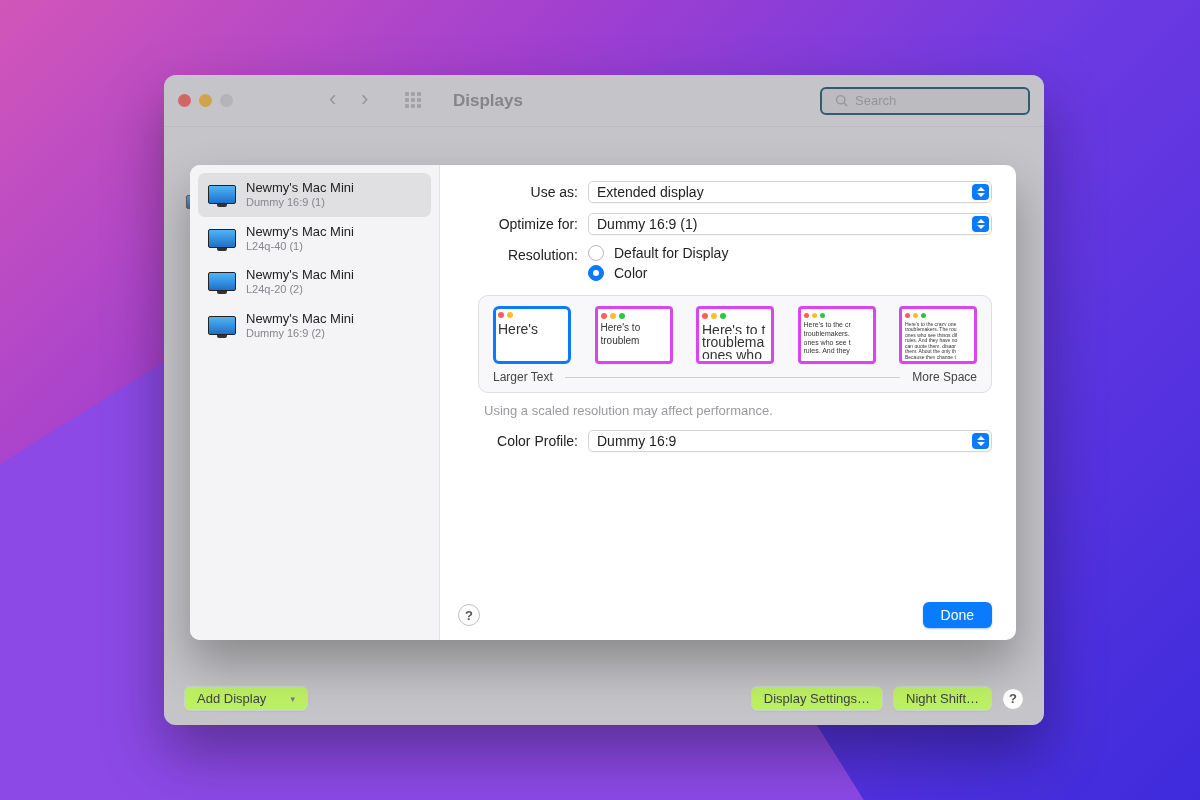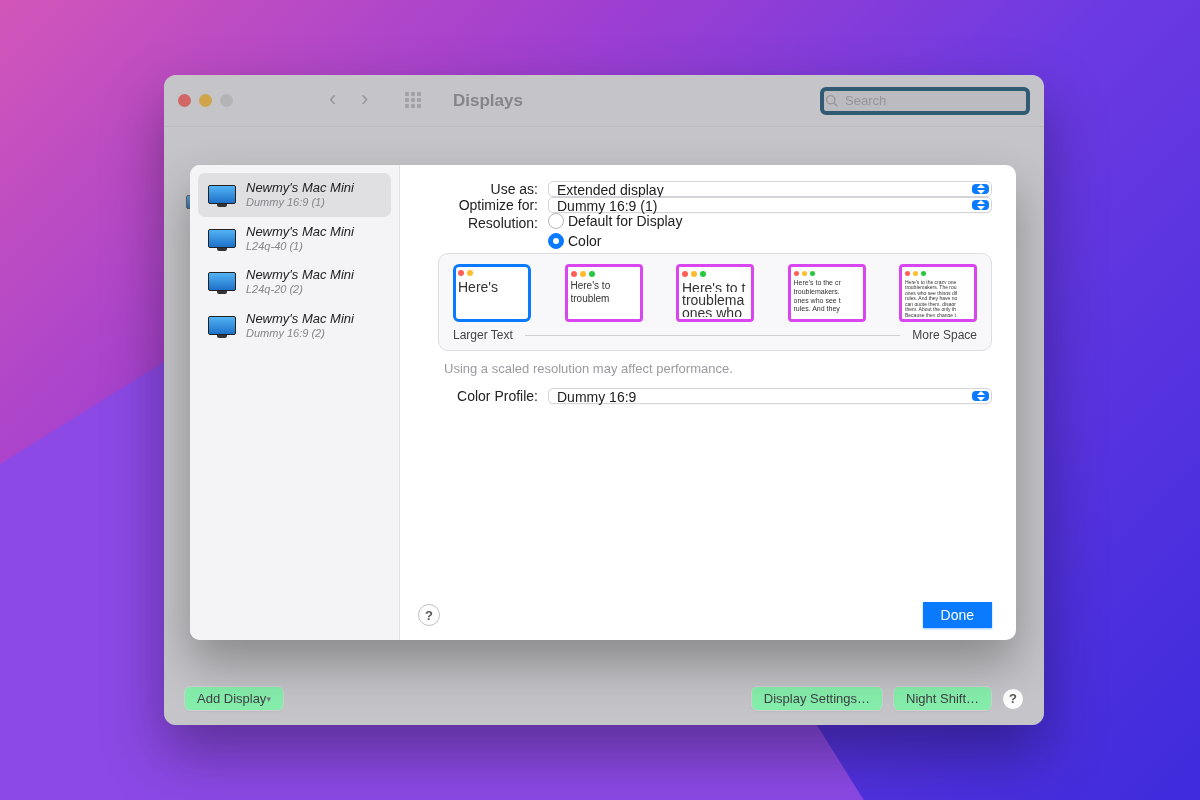--- a/index.html
+++ b/index.html
@@ -44,34 +44,34 @@
   .tl.yellow{background:#febc2e}
   .tl.grey{background:#d4d4d6}
   .navarrows{display:flex;gap:18px;margin-left:84px}
   .arrow{width:14px;height:14px;color:#a8a8ad;font-size:22px;line-height:10px}
   .gridicon{width:18px;height:18px;display:grid;grid-template-columns:repeat(3,4px);grid-auto-rows:4px;gap:2px;margin-left:18px}
   .gridicon span{background:#b7b7bc;border-radius:1px}
   .wintitle{font-size:17px;font-weight:700;color:#8b8b90;margin-left:18px}
   .search{
     margin-left:auto;
     width:210px;height:28px;
-    background:#e1e1e4;border:4px solid #0c4a6e;border-radius:6px;
-    display:flex;align-items:center;padding:0 1px;gap:6px;
+    background:#e1e1e4;border:2px solid #0c4a6e;border-radius:6px;
+    display:flex;align-items:center;padding:0 13px;gap:6px;
     color:#a3a3a8;font-size:13px;
   }
   .search svg{width:14px;height:14px;fill:#a3a3a8}
 
   
   .bottom-bar{
     position:absolute;left:0;bottom:14px;right:0;
     display:flex;align-items:center;padding:0 20px;gap:10px;
   }
   .btn-flat{
-    background:#86efac;border:1px solid #d0d0d4;border-radius:6px;
-    padding:4px 12px;font-size:13px;color:#414146;display:flex;align-items:center;gap:0;
+    background:#bef264;border:1px solid #d0d0d4;border-radius:6px;
+    padding:4px 12px;font-size:13px;color:#414146;display:flex;align-items:center;gap:24px;
     box-shadow:0 1px 1px rgba(0,0,0,.04);
   }
   .btn-flat .chev{font-size:9px;color:#7a7a7f}
   .help-btn{
     width:22px;height:22px;border-radius:50%;border:1px solid #c2c2c7;
     background:#fdfdfe;color:#575757;font-size:13px;font-weight:600;
     display:flex;align-items:center;justify-content:center;
   }
 
   
@@ -86,63 +86,62 @@
 
   
   .sheet{
     position:absolute;left:26px;top:90px;
     width:826px;height:475px;
     background:#fff;border-radius:10px;
     box-shadow:0 24px 48px rgba(0,0,0,.30);
     display:flex;
   }
   .sidebar{
-    width:210px;background:#f4f4f6;border-right:1px solid #e2e2e6;
+    width:250px;background:#f4f4f6;border-right:1px solid #e2e2e6;
     border-radius:10px 0 0 10px;
     padding:8px;
-    font-style:italic;
   }
   .disp-item{
     display:flex;align-items:center;gap:10px;
     padding:8px 10px;border-radius:7px;
   }
   .disp-item.selected{background:#e0e0e3}
   .mon-icon{
     width:28px;height:19px;border-radius:2px;
     background:linear-gradient(#53b4f5,#1d70c8);
     border:1px solid #222;position:relative;flex-shrink:0;
   }
   .mon-icon::after{content:"";position:absolute;left:50%;bottom:-4px;width:10px;height:3px;background:#333;transform:translateX(-50%);border-radius:0 0 2px 2px}
   .disp-text{display:flex;flex-direction:column;line-height:1.15}
   .disp-title{font-size:13px;color:#222}
   .disp-sub{font-size:11px;color:#85858b}
 
   .content{
     flex:1;padding:16px 24px 14px 18px;position:relative;
   }
-  .form-row{display:flex;align-items:center;}
+  .form-row{display:flex;align-items:center;margin-bottom:10px}
   .form-label{width:120px;text-align:right;font-size:14px;color:#222;margin-right:10px}
   .select{
-    flex:1;height:16px;border:1px solid #d4d4d8;border-radius:5px;
-    background:#fff;display:flex;align-items:flex-start;padding:0 8px;
+    flex:1;height:22px;border:1px solid #d4d4d8;border-radius:5px;
+    background:#fff;display:flex;align-items:center;padding:0 8px;
     font-size:14px;color:#222;position:relative;
     box-shadow:0 1px 1px rgba(0,0,0,.03);
   }
   .select .stepper{
     position:absolute;right:2px;top:2px;bottom:2px;width:17px;
     background:#0a7aff;border-radius:4px;
     display:flex;flex-direction:column;align-items:center;justify-content:center;
   }
   .select .stepper::before,.select .stepper::after{
     content:"";border-left:4px solid transparent;border-right:4px solid transparent;
   }
   .select .stepper::before{border-bottom:4px solid #fff;margin-bottom:2px}
   .select .stepper::after{border-top:4px solid #fff}
 
-  .radio-row{display:flex;align-items:center;gap:4px;font-size:14px;color:#222;margin-bottom:4px}
+  .radio-row{display:flex;align-items:center;gap:10px;font-size:14px;color:#222;margin-bottom:4px}
   .radio{
     width:16px;height:16px;border-radius:50%;border:1px solid #b7b7bc;background:#fff;position:relative;
   }
   .radio.checked{border-color:#0a7aff;background:#0a7aff}
   .radio.checked::after{content:"";position:absolute;inset:4px;border-radius:50%;background:#fff}
 
   .res-box{
     margin-left:20px;
     border:1px solid #dedee2;border-radius:10px;background:#f8f8fa;
     padding:10px 14px 8px;
@@ -168,21 +167,21 @@
   .scale-labels{display:flex;justify-content:flex-start;font-size:12px;color:#444;margin-top:6px}
   .scale-line{height:1px;background:#d0d0d4;margin:6px 70px 0}
   .perf-note{font-size:13px;color:#9a9aa0;margin:10px 0 12px 26px}
 
   .sheet-footer{
     position:absolute;left:18px;right:24px;bottom:12px;
     display:flex;align-items:center;
   }
   .done-btn{
     margin-left:auto;background:#0a7aff;color:#fff;border:none;
-    border-radius:0;padding:5px 18px;font-size:14px;font-weight:500;
+    border-radius:6px;padding:5px 18px;font-size:14px;font-weight:500;
     box-shadow:0 1px 2px rgba(10,122,255,.4);
   }
 </style>
 </head>
 <body>
 
 <div class="window">
 
   <div class="titlebar">
     <div class="traffic">

